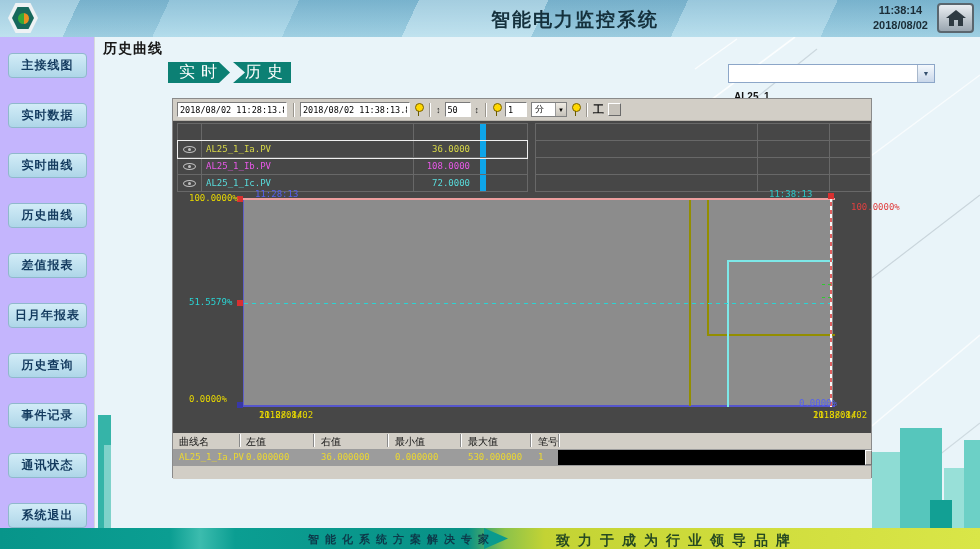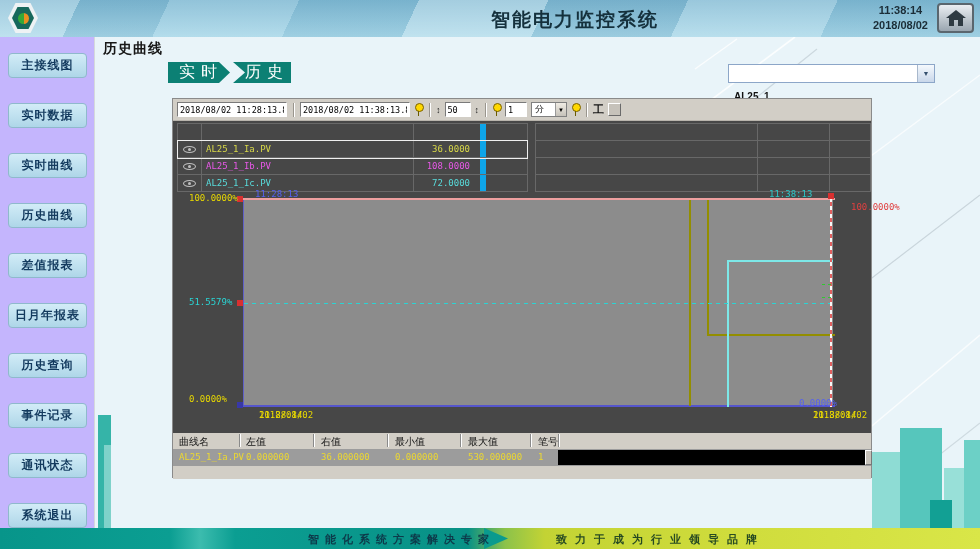--- a/index.html
+++ b/index.html
@@ -156,21 +156,21 @@
                background:#c6c2ba; border:1px solid; border-color:#fff #777 #777 #fff; }
 
   
   .ft { position:absolute; left:0; top:528px; width:980px; height:21px; z-index:7;
         background:linear-gradient(90deg,#07958a 0,#0b9e92 170px,#3cbcae 200px,#0b9e92 235px,
                     #089186 468px,#8cc24a 505px,#c3d334 545px,#cfdc3c 730px,#d9e648 980px); }
   .ft-arrow { position:absolute; left:484px; top:0; width:24px; height:21px; background:#0a9a8e;
               clip-path:polygon(0 0,100% 50%,0 100%); }
   .ft-t1 { position:absolute; left:308px; top:4px; font-size:11px; font-weight:bold;
            letter-spacing:6px; color:#0d3a4a; }
-  .ft-t2 { position:absolute; left:556px; top:4px; font-size:11px; font-weight:bold;
+  .ft-t2 { position:absolute; left:556px; top:4px; font-size:14px; font-weight:bold;
            letter-spacing:8px; color:#274a22; }
 </style>
 </head>
 <body>
 
 <div class="screen">
 
   <svg class="rays" viewBox="0 0 885 491">
     <line x1="540" y1="120" x2="700" y2="0" stroke="#ffffff" stroke-width="1.6" opacity="0.85"></line>
     <line x1="560" y1="142" x2="722" y2="12" stroke="#c9d5dc" stroke-width="1.2" opacity="0.9"></line>

